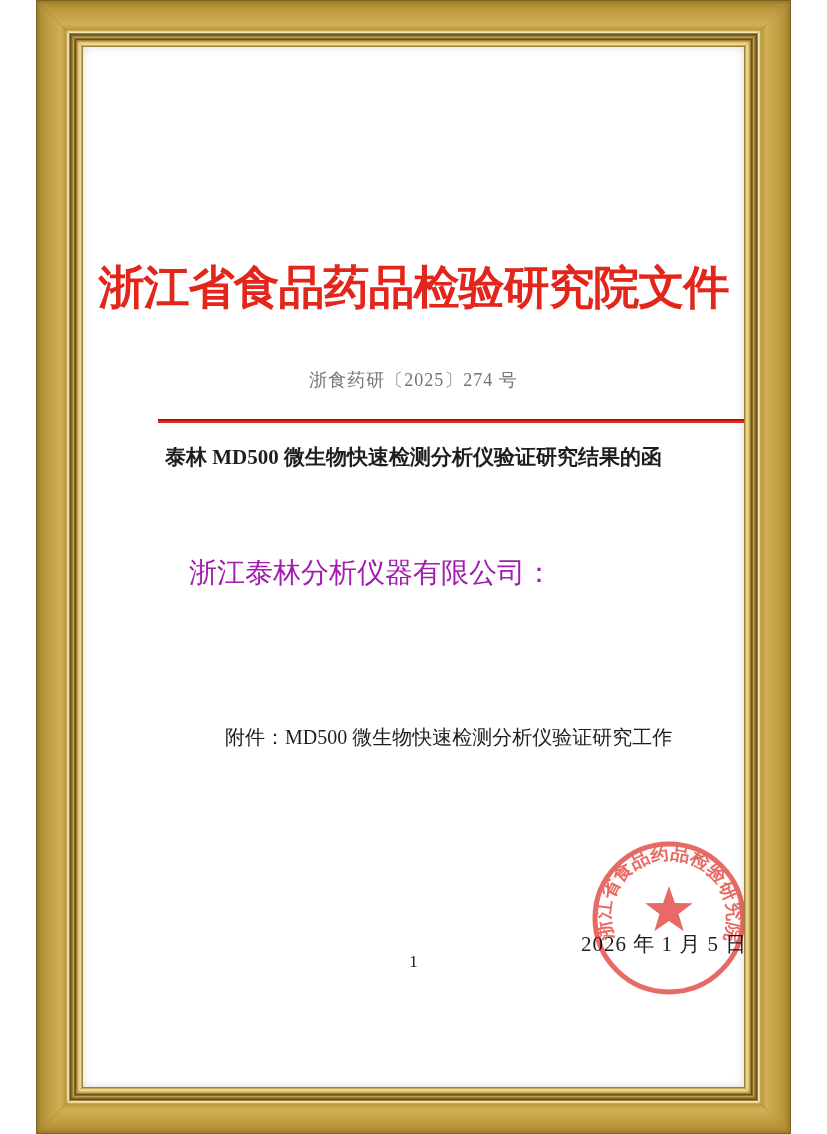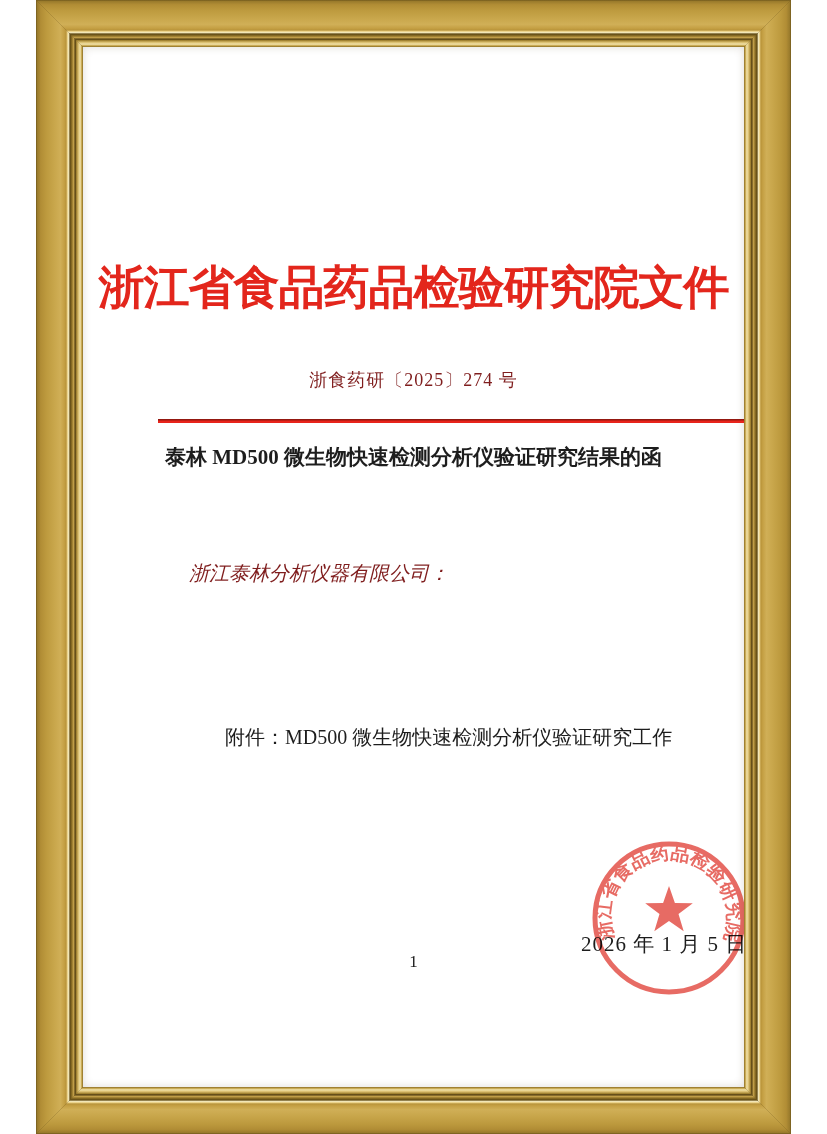--- a/index.html
+++ b/index.html
@@ -59,21 +59,21 @@
     font-weight: bold;
     letter-spacing: -1px;
     line-height: 56px;
     white-space: nowrap;
   }
 
   .doc-number {
     position: absolute;
     top: 321px; left: 0; right: 0;
     text-align: center;
-    color: #7f1d1d;
+    color: #737373;
     font-size: 18px;
     line-height: 24px;
     letter-spacing: 1px;
     white-space: nowrap;
   }
 
   .divider {
     position: absolute;
     top: 372px; left: 75px;
     width: 596px; height: 4px;
@@ -87,25 +87,24 @@
     color: #1d1d1d;
     font-size: 21px;
     font-weight: bold;
     line-height: 40px;
     white-space: nowrap;
   }
 
   .recipient {
     position: absolute;
     top: 514px; left: 106px;
-    color: #7f1d1d;
-    font-size: 20px;
+    color: #a21caf;
+    font-size: 28px;
     line-height: 24px;
     white-space: nowrap;
-    font-style: italic;
   }
 
   .body-text {
     position: absolute;
     top: 547px; left: 106px;
     color: #1d1d1d;
     font-size: 20px;
     line-height: 36px;
     white-space: nowrap;
   }

